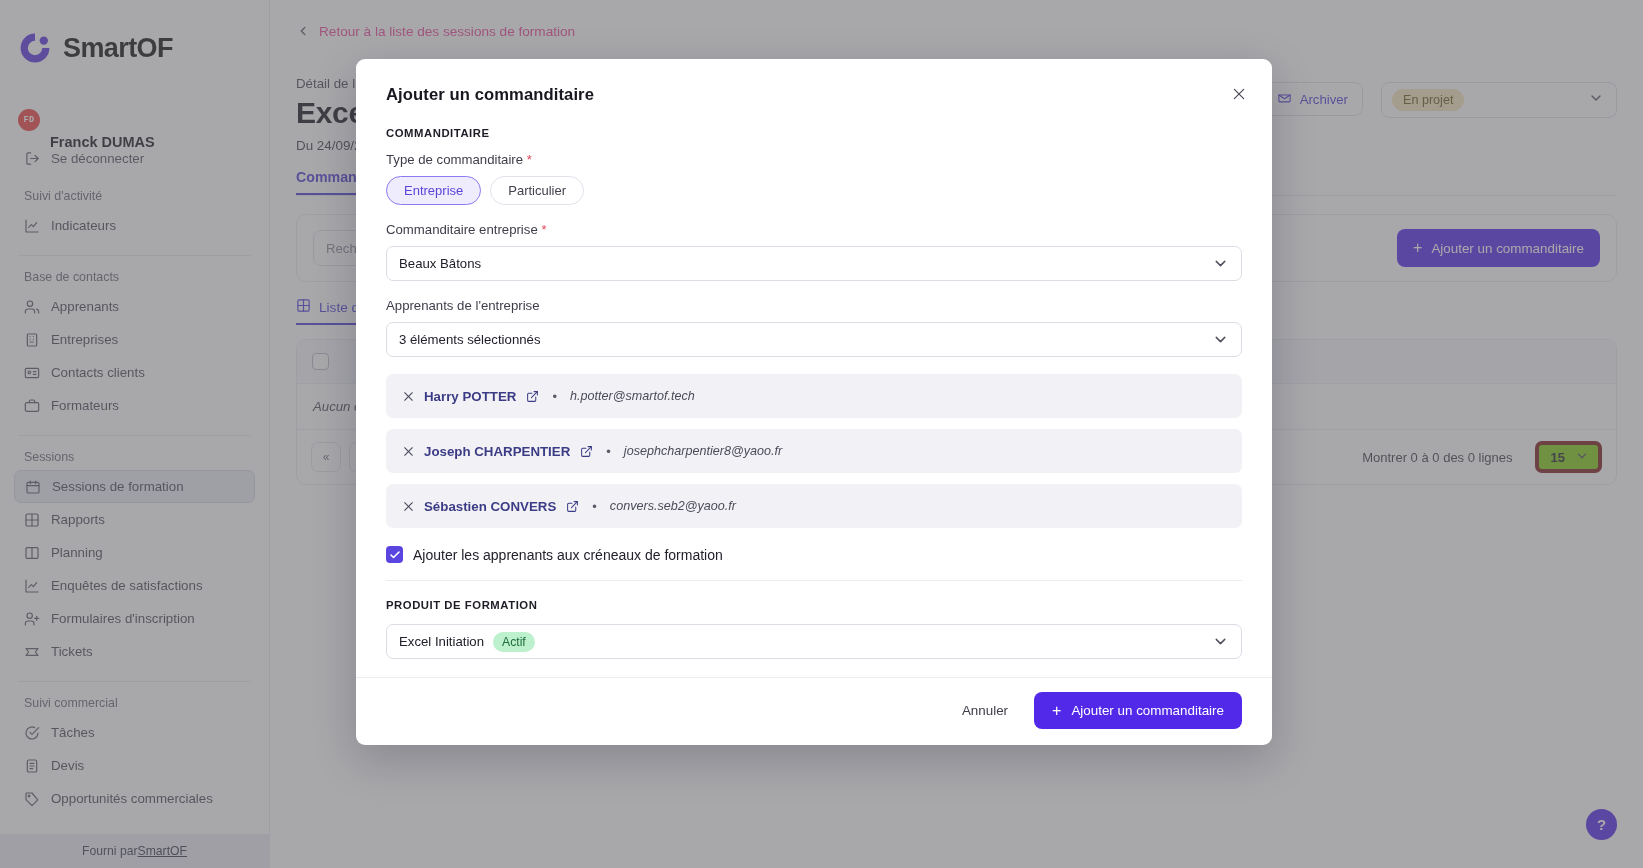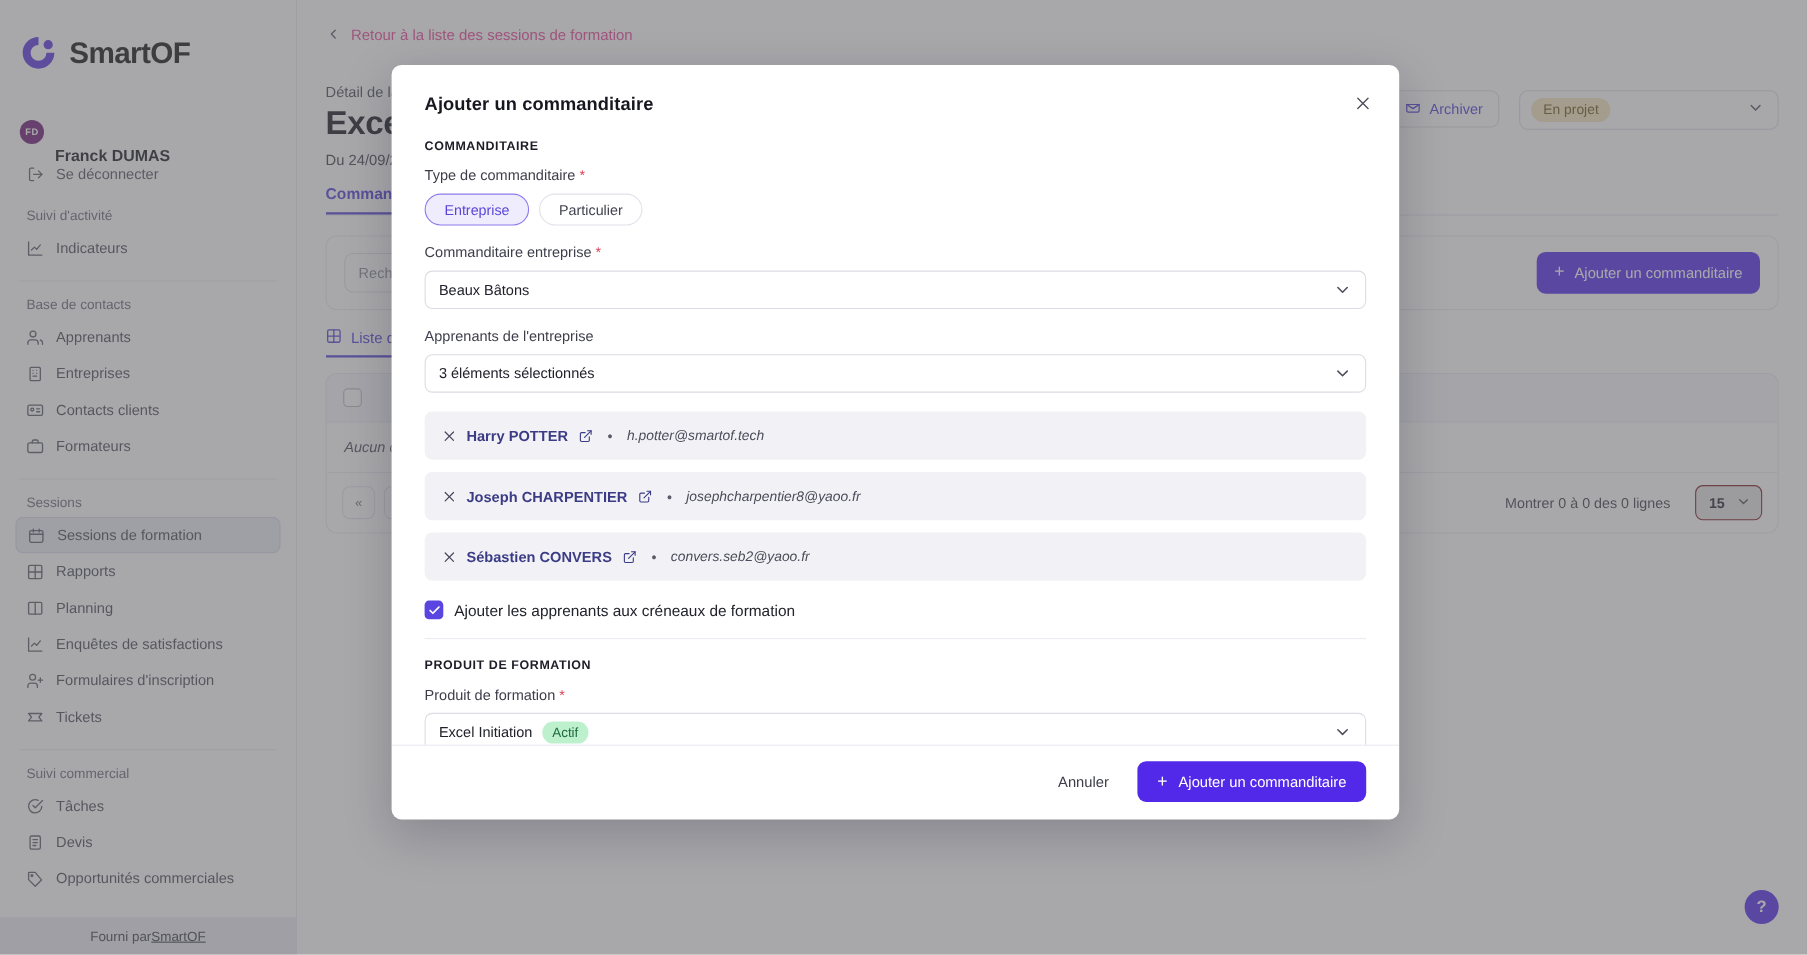--- a/index.html
+++ b/index.html
@@ -19,23 +19,23 @@
     background: #ffffff; border-right: 1px solid #e8e8ef;
     padding: 26px 0 0 0; position: relative;
     display: flex; flex-direction: column;
   }
   .logo-row { display: flex; align-items: center; gap: 11px; padding: 0 22px 0 18px; height: 44px; }
   .logo-mark { width: 34px; height: 34px; position: relative; flex: 0 0 34px; }
   .logo-text { font-size: 27px; font-weight: 700; letter-spacing: -0.6px; color: #121212; }
 
   .user-row { display: flex; align-items: center; gap: 10px; padding: 0 18px; height: 40px; margin-top: 30px; }
   .avatar {
-    width: 22px; height: 22px; border-radius: 50%; background: #701a75;
+    width: 22px; height: 22px; border-radius: 50%; background: #ef4444;
     color: #fff; font-size: 8.5px; font-weight: 700;
-    display: flex; align-items: center; justify-content: center; letter-spacing: .3px;
+    display: flex; align-items: center; justify-content: center; letter-spacing: .3px; font-family: Liberation Mono, monospace;
   }
   .user-name { font-size: 14.5px; font-weight: 700; color: #16161d; margin-top: 43px; }
 
   .nav-item {
     display: flex; align-items: center; gap: 11px;
     height: 33px; margin: 0 14px; padding: 0 10px;
     border-radius: 7px; color: #4b4b57; font-size: 13.3px; cursor: pointer;
   }
   .nav-item .ic { width: 16px; height: 16px; flex: 0 0 16px; display:flex; align-items:center; justify-content:center; color:#5b5b68; }
   .nav-item.logout { margin-top: 2px; color: #53535f; }
@@ -103,21 +103,21 @@
   .table-wrap { margin: 14px 26px 0 26px; border: 1px solid #e9e9f0; border-radius: 10px; overflow: hidden; background:#fff; }
   .thead { display: flex; align-items: center; height: 44px; background: #f7f7fa; border-bottom: 1px solid #ececf3; }
   .th { font-size: 13px; font-weight: 700; color: #1d1d28; padding: 0 14px; }
   .th.cb { width: 46px; display: flex; align-items: center; justify-content: center; padding: 0; }
   .cbbox { width: 17px; height: 17px; border: 1.5px solid #bcbcc9; border-radius: 4px; background: #fff; }
   .tbody-empty { height: 46px; display: flex; align-items: center; padding: 0 16px; font-size: 13.2px; font-style: italic; color: #4b4b58; border-bottom: 1px solid #ececf3; }
   .tfoot { height: 54px; display: flex; align-items: center; padding: 0 14px; gap: 8px; }
   .pgbtn { width: 30px; height: 30px; border: 1px solid #e2e2ea; border-radius: 7px; display: flex; align-items: center; justify-content: center; color: #70707e; font-size: 12px; background:#fff;}
   .tfoot .spacer { flex: 1 1 auto; }
   .rows-info { font-size: 13px; color: #3f3f4c; }
-  .rows-select { margin-left: 14px; display: flex; align-items: center; gap: 10px; height: 32px; padding: 0 9px 0 12px; border: 1px solid #7f1d1d; border-radius: 7px; font-size: 13px; color:#23232e; font-weight:600; background:#e5e5e5;}
+  .rows-select { margin-left: 14px; display: flex; align-items: center; gap: 10px; height: 32px; padding: 0 9px 0 12px; border: 4px solid #7f1d1d; border-radius: 7px; font-size: 13px; color:#23232e; font-weight:600; background:#84cc16;}
 
   .help-fab {
     position: absolute; right: 26px; bottom: 28px;
     width: 31px; height: 31px; border-radius: 50%; background: #5229e8;
     color: #fff; display: flex; align-items: center; justify-content: center;
     font-size: 15px; font-weight: 600;
   }
 
   
   .scrim { position: absolute; inset: 0; background: rgba(97,97,102,0.55); }
@@ -610,24 +610,20 @@
             </svg>
         </span>
         <span class="check-label">Ajouter les apprenants aux créneaux de formation</span>
       </div>
 
       <div class="divider"></div>
 
       <div class="sec-label">PRODUIT DE FORMATION</div>
 
       <div class="field">
-        <div class="field-label">
-          <span>Produit de formation</span>
-          <span class="req">*</span>
-        </div>
         <div class="select">
           <span style="display:flex;align-items:center;">
             <span>Excel Initiation</span>
             <span class="pill-green">Actif</span>
           </span>
           <span class="chev">
             <svg width="17" height="17" viewBox="0 0 24 24" fill="none" stroke="currentColor" stroke-width="2" stroke-linecap="round" stroke-linejoin="round">
                 <polyline points="6 9 12 15 18 9"></polyline>
               </svg>
           </span>

